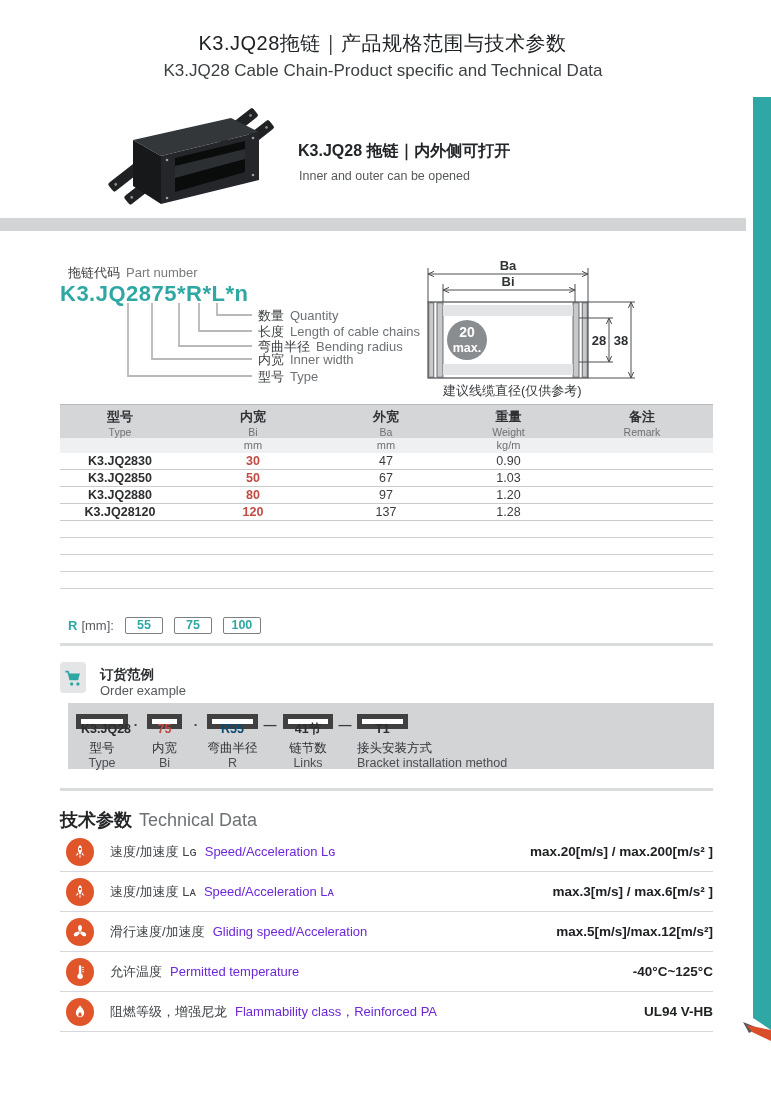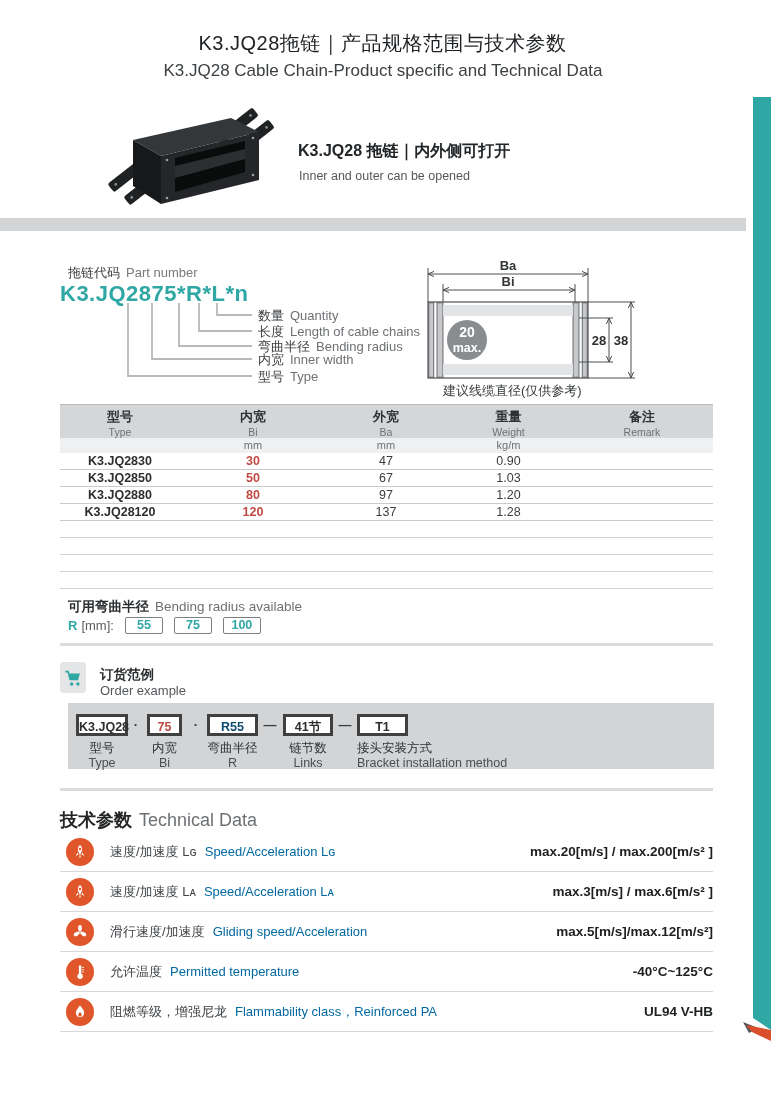--- a/index.html
+++ b/index.html
@@ -46,37 +46,37 @@
   .br-box { display:inline-block; width:38px; height:17px; line-height:15px; border:1px solid #7c7f82; border-radius:2px;
             background:#fff; color:#2fa7a4; font-weight:bold; font-size:12.5px; text-align:center; margin-left:11px; }
   .divider { left:60px; width:653px; height:3px; background:#dadbdd; }
 
   
   .cart-badge { left:60px; top:662px; width:26px; height:31px; background:#e4e5e7; border-radius:4px;
                 display:flex; align-items:center; justify-content:center; }
   .oe-title-cn { left:100px; top:666px; font-size:13.5px; font-weight:bold; color:#2c2f31; }
   .oe-title-en { left:100px; top:683px; font-size:13px; color:#55585b; }
   .oe-panel { left:68px; top:703px; width:646px; height:66px; background:#d3d4d6; }
-  .oe-box { position:absolute; top:11px; height:22px; line-height:20px; background:#fff; border:3px solid #404040;
+  .oe-box { position:absolute; top:11px; height:15px; line-height:20px; background:#fff; border:5px solid #404040;
             text-align:center; font-size:12.5px; font-weight:bold; color:#2c2e30; }
   .oe-box.red { color:#c14b43; } .oe-box.blue { color:#0c4a6e; }
   .oe-sep { position:absolute; top:11px; height:22px; line-height:22px; font-weight:bold; color:#3a3d3f;
             text-align:center; font-size:13px; }
   .oe-lab-cn { position:absolute; top:37px; font-size:12.5px; color:#2f3234; text-align:center; white-space:nowrap; }
   .oe-lab-en { position:absolute; top:53px; font-size:12.5px; color:#4c4f52; text-align:center; white-space:nowrap; }
 
   
   .tech-title { left:60px; top:808px; font-size:18px; font-weight:bold; color:#232527; }
   .tech-title .en { font-weight:normal; color:#6e7174; margin-left:7px; }
   .tech-rows { left:60px; top:832px; width:653px; }
   .tech-row { height:40px; display:flex; align-items:center; border-bottom:1px solid #d5d7d9; }
   .tech-icon { width:28px; height:28px; border-radius:50%; background:#e0562a; margin-left:6px; flex:0 0 28px;
                display:flex; align-items:center; justify-content:center; }
   .tech-label { margin-left:16px; font-size:13px; color:#3f4245; }
-  .tech-label .en { color:#0369a1; margin-left:8px; }
+  .tech-label .en { color:#6d28d9; margin-left:8px; }
   .tech-value { margin-left:auto; font-size:13.5px; font-weight:bold; color:#1d1f21; white-space:nowrap; }
 
   
   .dl { stroke:#4b4e50; stroke-width:1; fill:none; }
   .dt { font-size:13px; fill:#323537; text-anchor:middle; font-weight:600; }
   .dnum { font-size:13px; fill:#2c2e30; text-anchor:middle; font-weight:600; }
   .ct { font-size:14px; font-weight:bold; fill:#fff; text-anchor:middle; }
   .ct2 { font-size:12.5px; font-weight:bold; fill:#fff; text-anchor:middle; }
   .cap { font-size:13px; fill:#35383a; }
   .co { stroke:#b7b9bb; stroke-width:1.8; fill:none; }
@@ -245,23 +245,20 @@
       <div class="c3 cell-val">137</div>
       <div class="c4 cell-val">1.28</div>
       <div class="c5 cell-val"></div>
     </div>
     <div class="t-empty"></div>
     <div class="t-empty"></div>
     <div class="t-empty"></div>
     <div class="t-empty"></div>
   </div>
 
-  <div class="abs br-title">
-    <span class="cn">可用弯曲半径</span><span class="en">Bending radius available</span>
-  </div>
   <div class="abs br-row">
     <span class="br-r">R</span>
     <span>[mm]:</span>
     <span class="br-box">55</span>
     <span class="br-box">75</span>
     <span class="br-box">100</span>
   </div>
   <div class="abs divider" style="top:643px;"></div>
 
   <div class="abs cart-badge">

